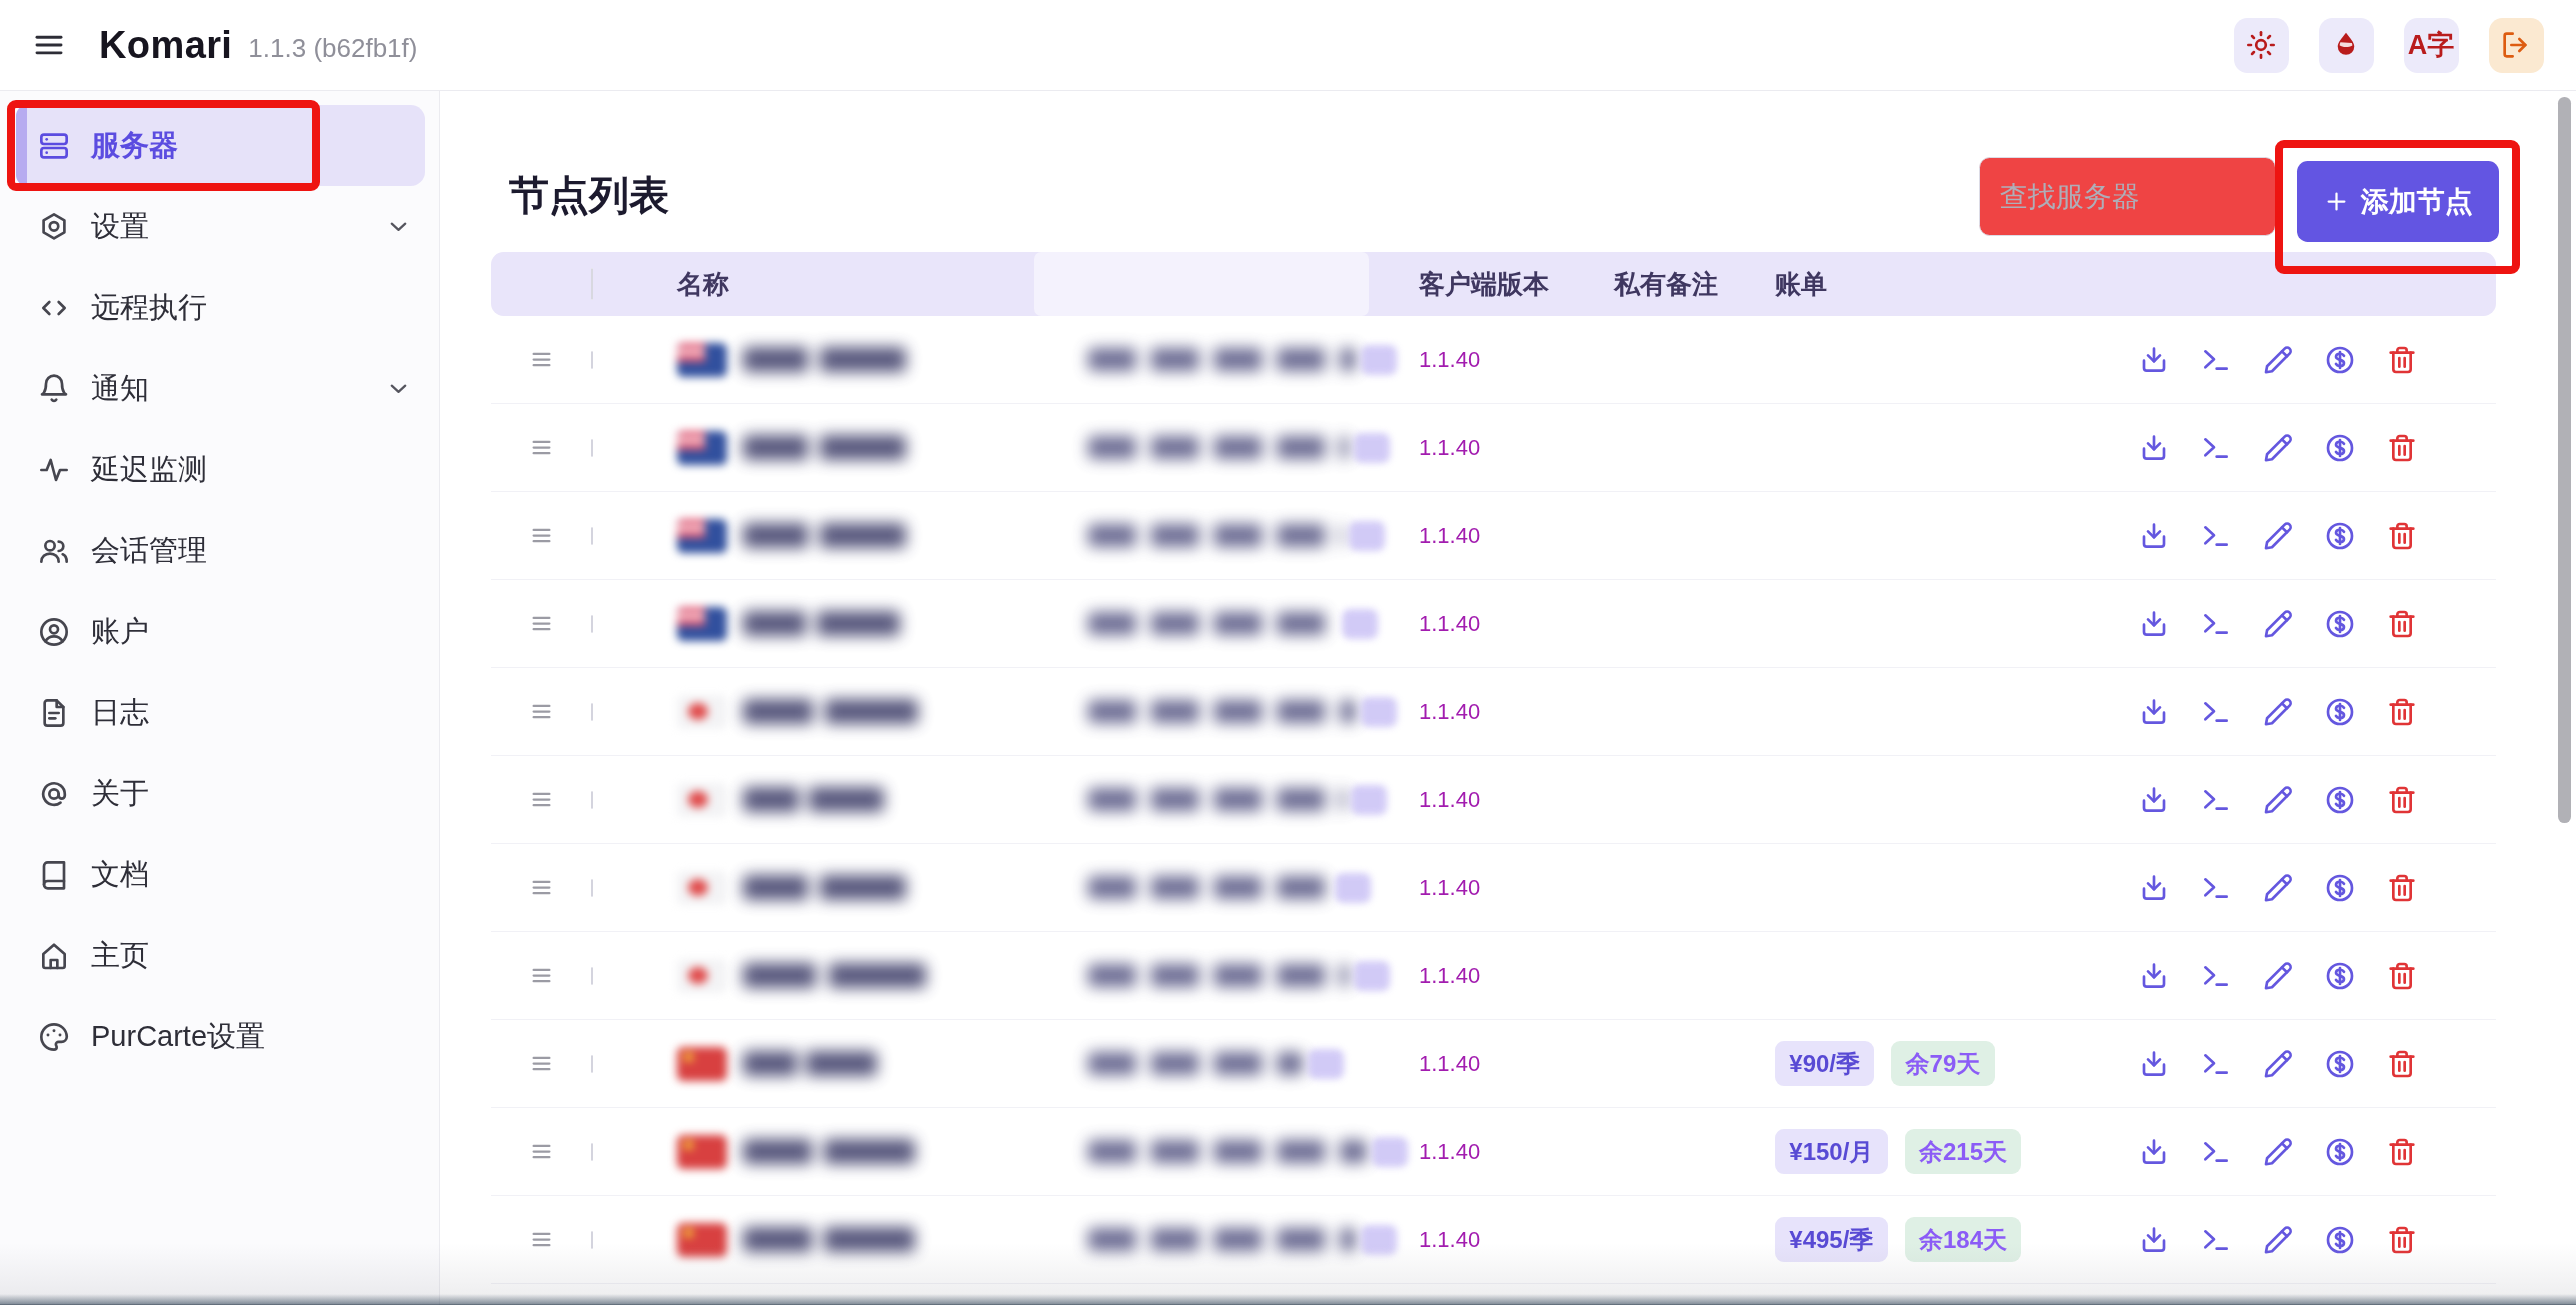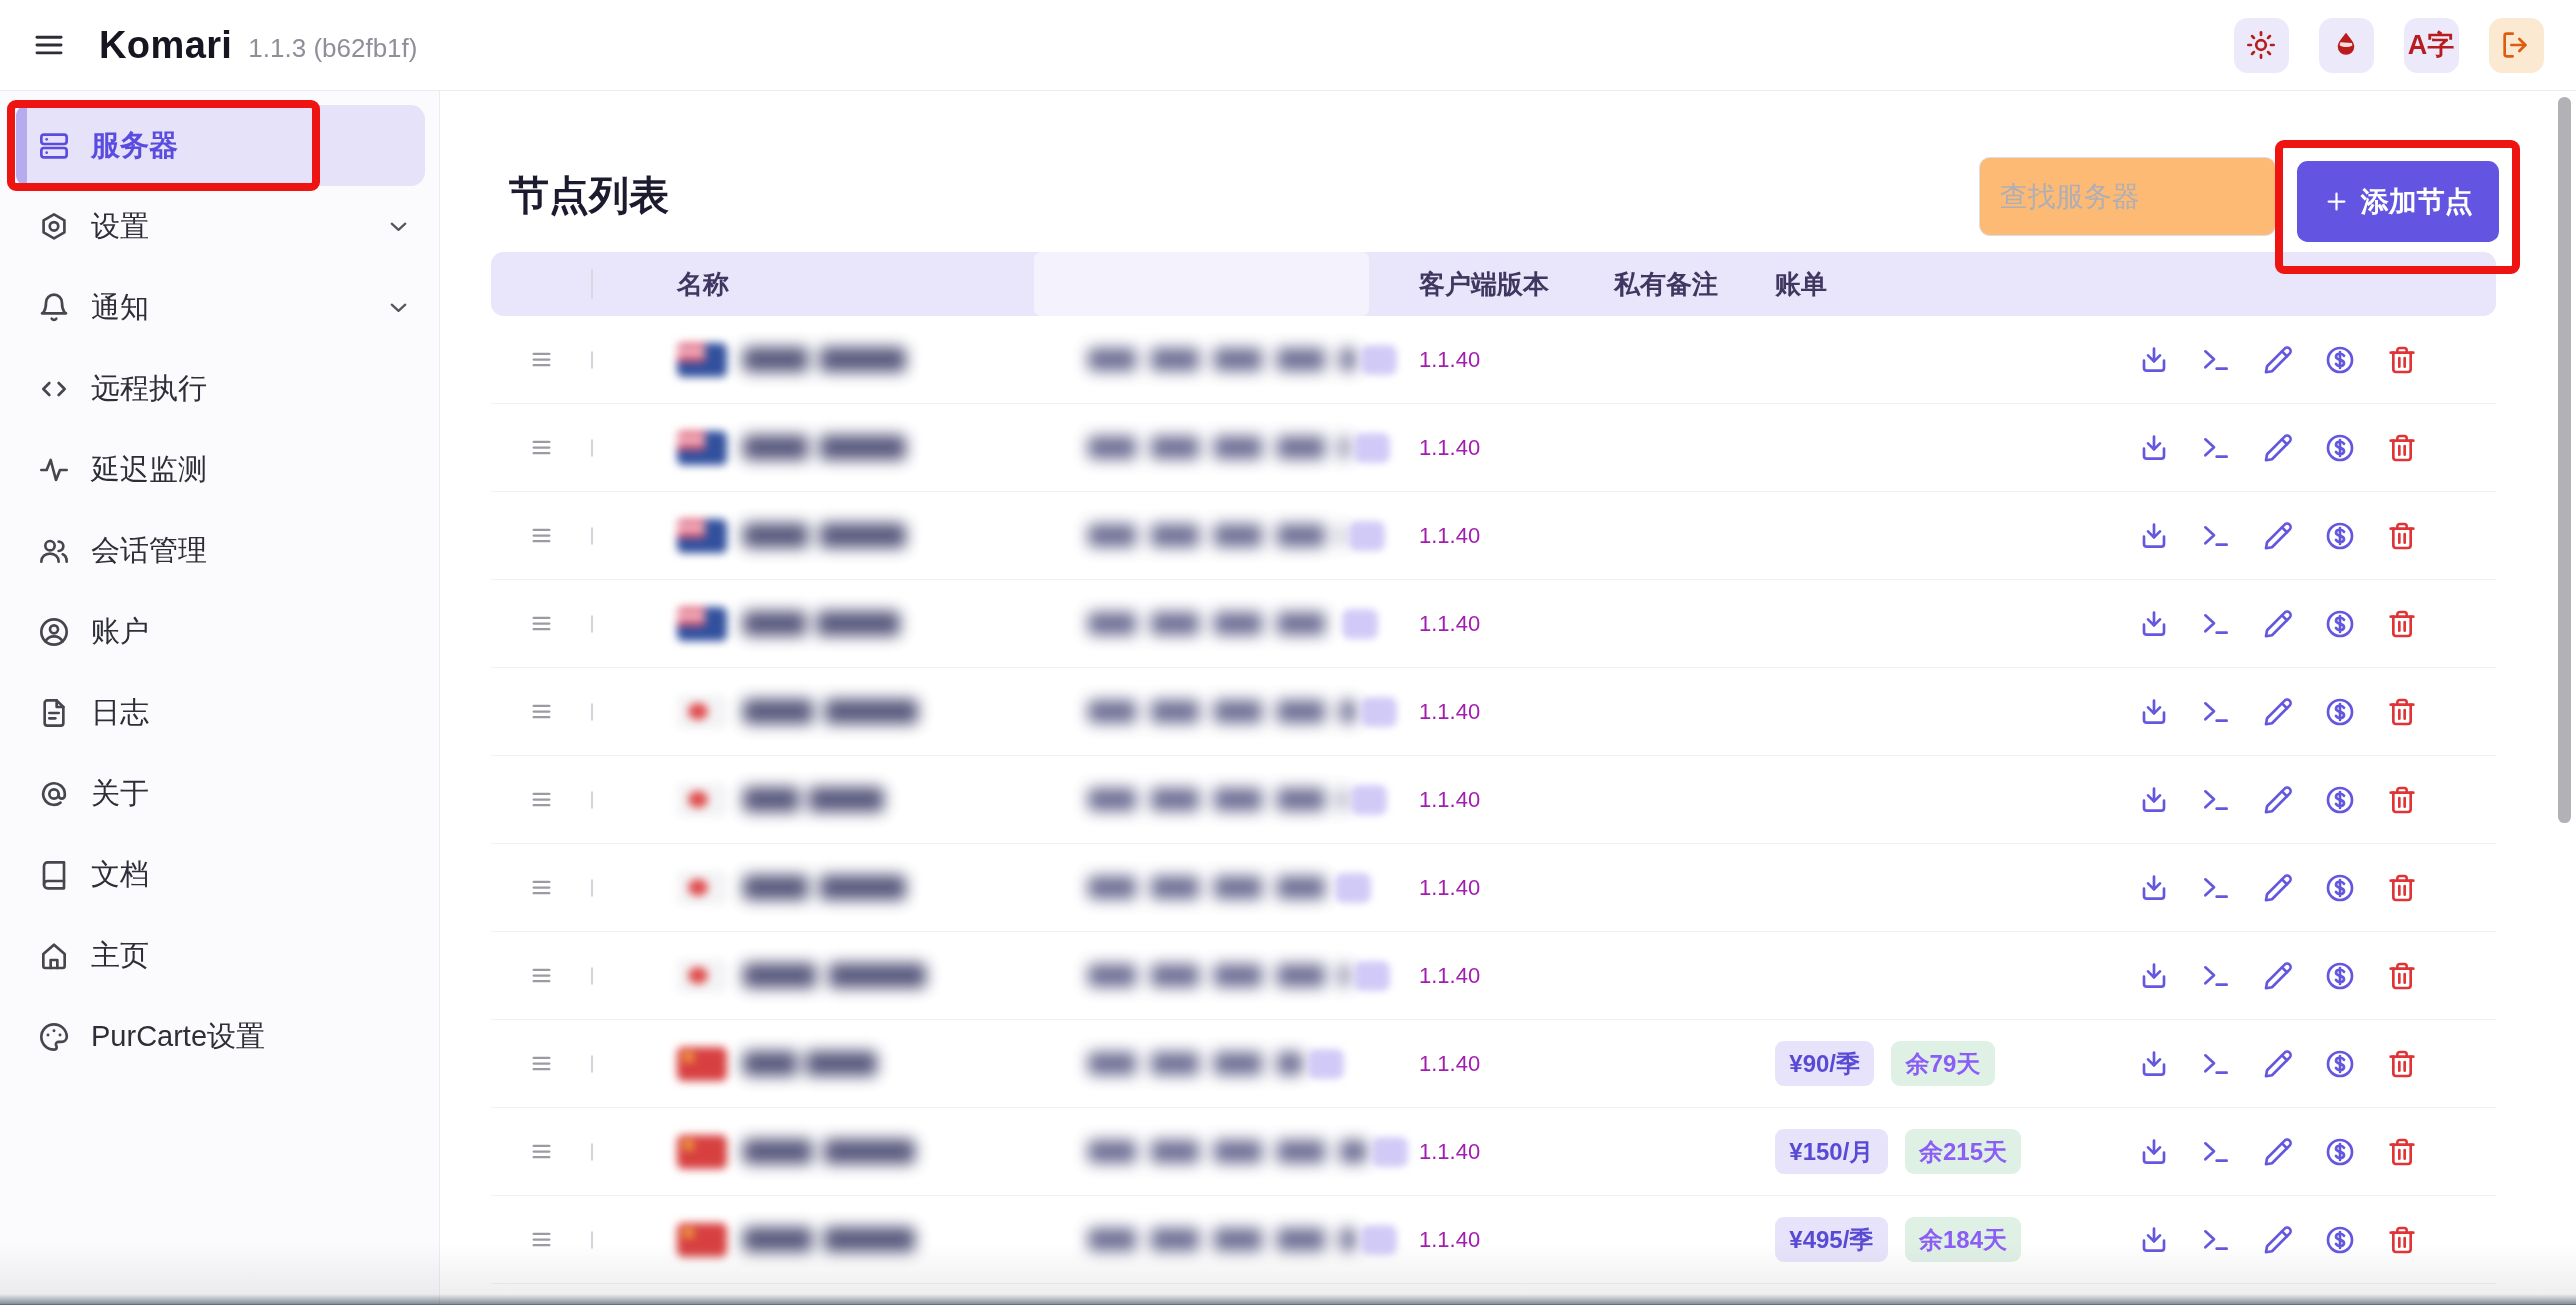--- a/index.html
+++ b/index.html
@@ -40,21 +40,21 @@
   .side-item.active::before{ content:''; position:absolute; left:0px; top:0; bottom:0; width:10.7px;
               border-radius:14.3px 0 0 14.3px; background:#b7abf0;}
   .side-item.active .icon{ color:#5b4ce0;}
   .side-item.active .side-label{ color:#5b4ce0; font-weight:700;}
 
   
   .main{ position:absolute; left:429px; top:91px; right:0; bottom:0; background:#fff;}
   .page-title{ position:absolute; left:80px; top:77px; font-size:40px; font-weight:800; color:#1c1a2e;}
   .search-input{ position:absolute; left:1550px; top:66px; width:297px; height:79px;
     border:1.8px solid #dcdce6; border-radius:10.7px; font-size:28px; padding:0 19.7px; color:#33313f;
-    background:#fdba74; outline:none; font-family:inherit;}
+    background:#ef4444; outline:none; font-family:inherit;}
   .search-input::placeholder{ color:#aeaeb8;}
   .add-btn{ position:absolute; left:1868px; top:70px; width:202px; height:81px; border:none;
     border-radius:10.7px; background:#6355e2; color:#fff; font-size:28px; font-weight:600;
     display:flex; align-items:center; justify-content:center; gap:10.7px; cursor:pointer; font-family:inherit;}
   .add-btn svg{ width:27px; height:27px;}
 
   
   .table{ position:absolute; left:62px; top:161px; width:2005px;}
   .tgrid{ display:grid; grid-template-columns:100px 68px 429px 331px 195px 161px 349px 1fr; align-items:center;}
   .thead{ position:relative; height:64px; background:#e9e5fa; border-radius:12.5px;
@@ -182,39 +182,39 @@
         <span class="side-label">设置</span>
         <span class="icon chev">
           <svg viewBox="0 0 24 24" fill="none" stroke="currentColor" stroke-width="2" stroke-linecap="round" stroke-linejoin="round">
             <polyline points="6,9.5 12,15 18,9.5"></polyline>
           </svg>
         </span>
       </div>
       <div class="side-item">
         <span class="icon ">
           <svg viewBox="0 0 24 24" fill="none" stroke="currentColor" stroke-width="2" stroke-linecap="round" stroke-linejoin="round">
+            <polyline points="8.5,7.5 4,12 8.5,16.5"></polyline>
+            <polyline points="15.5,7.5 20,12 15.5,16.5"></polyline>
+          </svg>
+        </span>
+        <span class="side-label">远程执行</span>
+      </div>
+      <div class="side-item">
+        <span class="icon ">
+          <svg viewBox="0 0 24 24" fill="none" stroke="currentColor" stroke-width="2" stroke-linecap="round" stroke-linejoin="round">
             <path d="M18 8a6 6 0 0 0-12 0c0 7-3 8-3 8h18s-3-1-3-8"></path>
             <path d="M13.7 20a2 2 0 0 1-3.4 0"></path>
           </svg>
         </span>
         <span class="side-label">通知</span>
         <span class="icon chev">
           <svg viewBox="0 0 24 24" fill="none" stroke="currentColor" stroke-width="2" stroke-linecap="round" stroke-linejoin="round">
             <polyline points="6,9.5 12,15 18,9.5"></polyline>
           </svg>
         </span>
-      </div>
-      <div class="side-item">
-        <span class="icon ">
-          <svg viewBox="0 0 24 24" fill="none" stroke="currentColor" stroke-width="2" stroke-linecap="round" stroke-linejoin="round">
-            <polyline points="8.5,7.5 4,12 8.5,16.5"></polyline>
-            <polyline points="15.5,7.5 20,12 15.5,16.5"></polyline>
-          </svg>
-        </span>
-        <span class="side-label">远程执行</span>
       </div>
       <div class="side-item">
         <span class="icon ">
           <svg viewBox="0 0 24 24" fill="none" stroke="currentColor" stroke-width="2" stroke-linecap="round" stroke-linejoin="round">
             <polyline points="2.5,12 6.5,12 9.5,4.5 13.5,19.5 16.5,12 21.5,12"></polyline>
           </svg>
         </span>
         <span class="side-label">延迟监测</span>
       </div>
       <div class="side-item">

